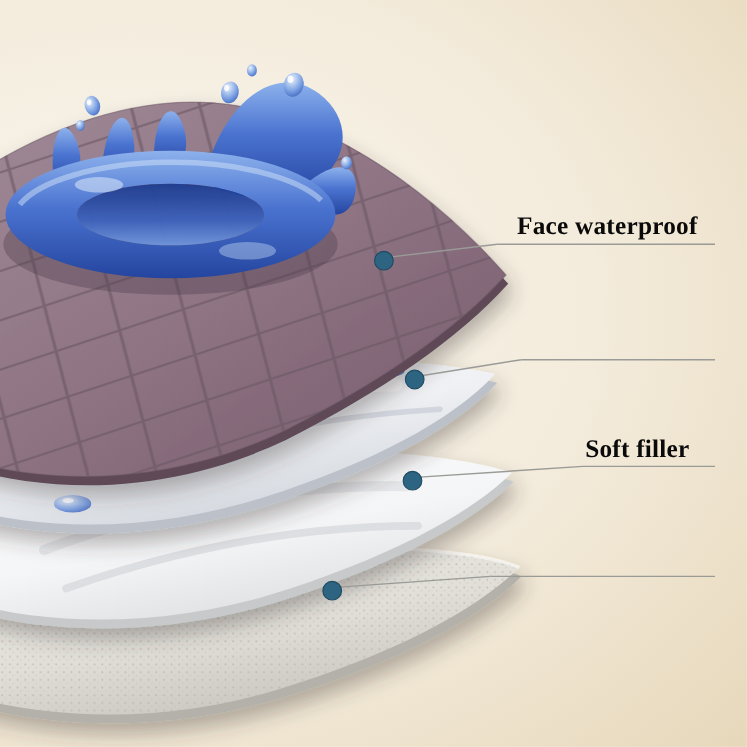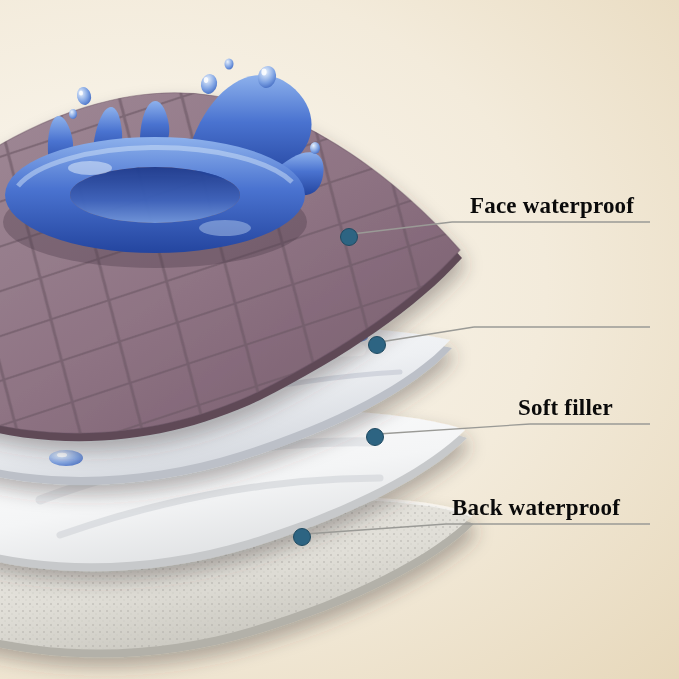--- a/index.html
+++ b/index.html
@@ -153,17 +153,16 @@
     <circle cx="349" cy="237" r="8.5"></circle>
     <circle cx="377" cy="345" r="8.5"></circle>
     <circle cx="375" cy="437" r="8.5"></circle>
     <circle cx="302" cy="537" r="8.5"></circle>
   </g>
 </svg>
 
 <div class="callout-label" style="left:458px; top:193px;margin-left:12px;">Face waterproof</div>
 
 
-<div class="callout-label" style="left:518px; top:395px;">Soft filler</div>
+<div class="callout-label" style="left:532px; top:395px;">Soft filler</div>
 
-<div class="callout-label" style="left:452px; top:495px;">Back waterproof</div>
 
 </div>
 
 </body></html>

